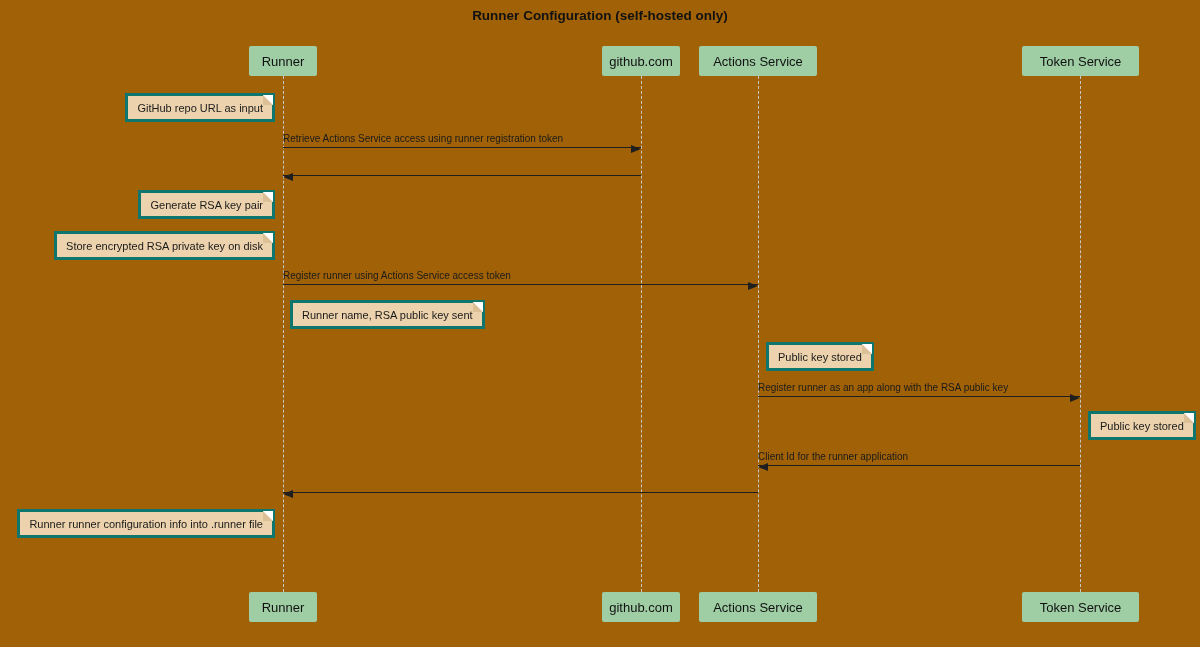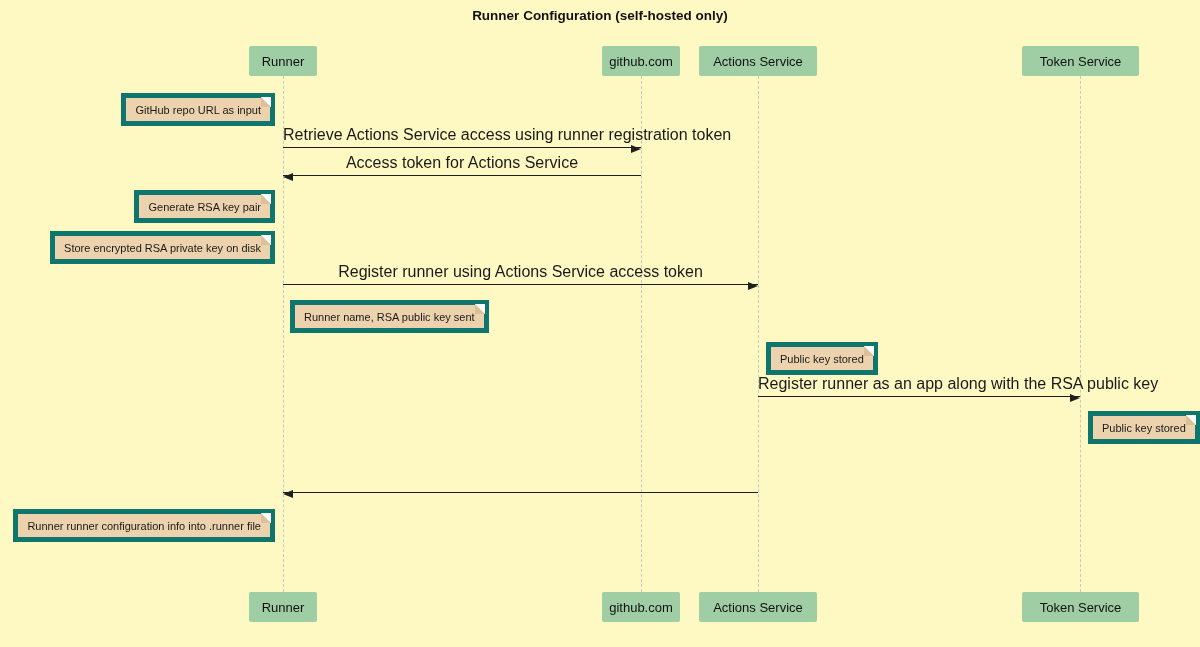--- a/index.html
+++ b/index.html
@@ -1,19 +1,19 @@
 <!DOCTYPE html>
 <html><head>
 <meta charset="utf-8">
 <style>
   html,body{margin:0;padding:0;background:#ffffff;}
   #canvas{
     position:relative;
     width:1200px;height:647px;
-    background:#fef9c3;
+    background:#a16207;
     font-family:"Liberation Sans", sans-serif;
     color:#1f1f1f;
     overflow:hidden;
   }
   .diagram-title{
     position:absolute;top:8px;left:0;width:1200px;
     text-align:center;font-size:13.5px;font-weight:bold;color:#111;
   }
   .lifeline{
     position:absolute;top:76px;height:516px;width:0;
@@ -23,38 +23,38 @@
     position:absolute;height:30px;
     background:#9fcea4;
     border-radius:2px;
     display:flex;align-items:center;justify-content:center;
     font-size:13px;color:#111;
     white-space:nowrap;
   }
   .note{
     position:absolute;
     background:#ecd3ae;
-    border:5px solid #0f766e;
+    border:3px solid #0f766e;
     font-size:11px;color:#1a1a1a;
     padding:6px 9px 5px 9px;
     white-space:nowrap;
     box-sizing:border-box;
   }
   .note::after{
     content:"";
     position:absolute;top:-1px;right:-1px;
     width:0;height:0;
     border-style:solid;
     border-width:0 10px 10px 0;
     border-color:#ffffff #ffffff #dcc096 #dcc096;
   }
   .msg{position:absolute;height:20px;}
   .msg .label{
     position:absolute;left:0;right:0;bottom:4px;
-    text-align:center;font-size:16px;color:#1a1a1a;white-space:nowrap;margin-top:12px;
+    font-size:10px;color:#1a1a1a;white-space:nowrap;margin-top:12px;
   }
   .msg .line{
     position:absolute;left:0;right:0;bottom:0;
     border-top:1px solid #1f1f1f;
   }
   .msg .head{
     position:absolute;bottom:-5px;width:0;height:0;
     border-style:solid;border-color:transparent;
   }
   .msg.dir-right .head{right:0;border-width:4.5px 0 4.5px 10px;border-left-color:#1f1f1f;}
@@ -71,31 +71,35 @@
   <div class="lifeline" style="left:641px;"></div>
   <div class="lifeline" style="left:758px;"></div>
   <div class="lifeline" style="left:1080px;"></div>
 
   <div class="msg dir-right" style="left:283px;width:358px;top:128px;">
     <span class="label">Retrieve Actions Service access using runner registration token</span>
     <span class="line"></span>
     <span class="head"></span>
   </div>
   <div class="msg dir-left" style="left:283px;width:358px;top:156px;">
-    <span class="label">Access token for Actions Service</span>
     <span class="line"></span>
     <span class="head"></span>
   </div>
   <div class="msg dir-right" style="left:758px;width:322px;top:377px;">
     <span class="label">Register runner as an app along with the RSA public key</span>
     <span class="line"></span>
     <span class="head"></span>
   </div>
   <div class="msg dir-right" style="left:283px;width:475px;top:265px;">
     <span class="label">Register runner using Actions Service access token</span>
+    <span class="line"></span>
+    <span class="head"></span>
+  </div>
+  <div class="msg dir-left" style="left:758px;width:322px;top:446px;">
+    <span class="label">Client Id for the runner application</span>
     <span class="line"></span>
     <span class="head"></span>
   </div>
   <div class="msg dir-left" style="left:283px;width:475px;top:473px;">
     <span class="line"></span>
     <span class="head"></span>
   </div>
 
   <div class="note" style="right:925px;top:93px;">GitHub repo URL as input</div>
   <div class="note" style="right:925px;top:190px;">Generate RSA key pair</div>

